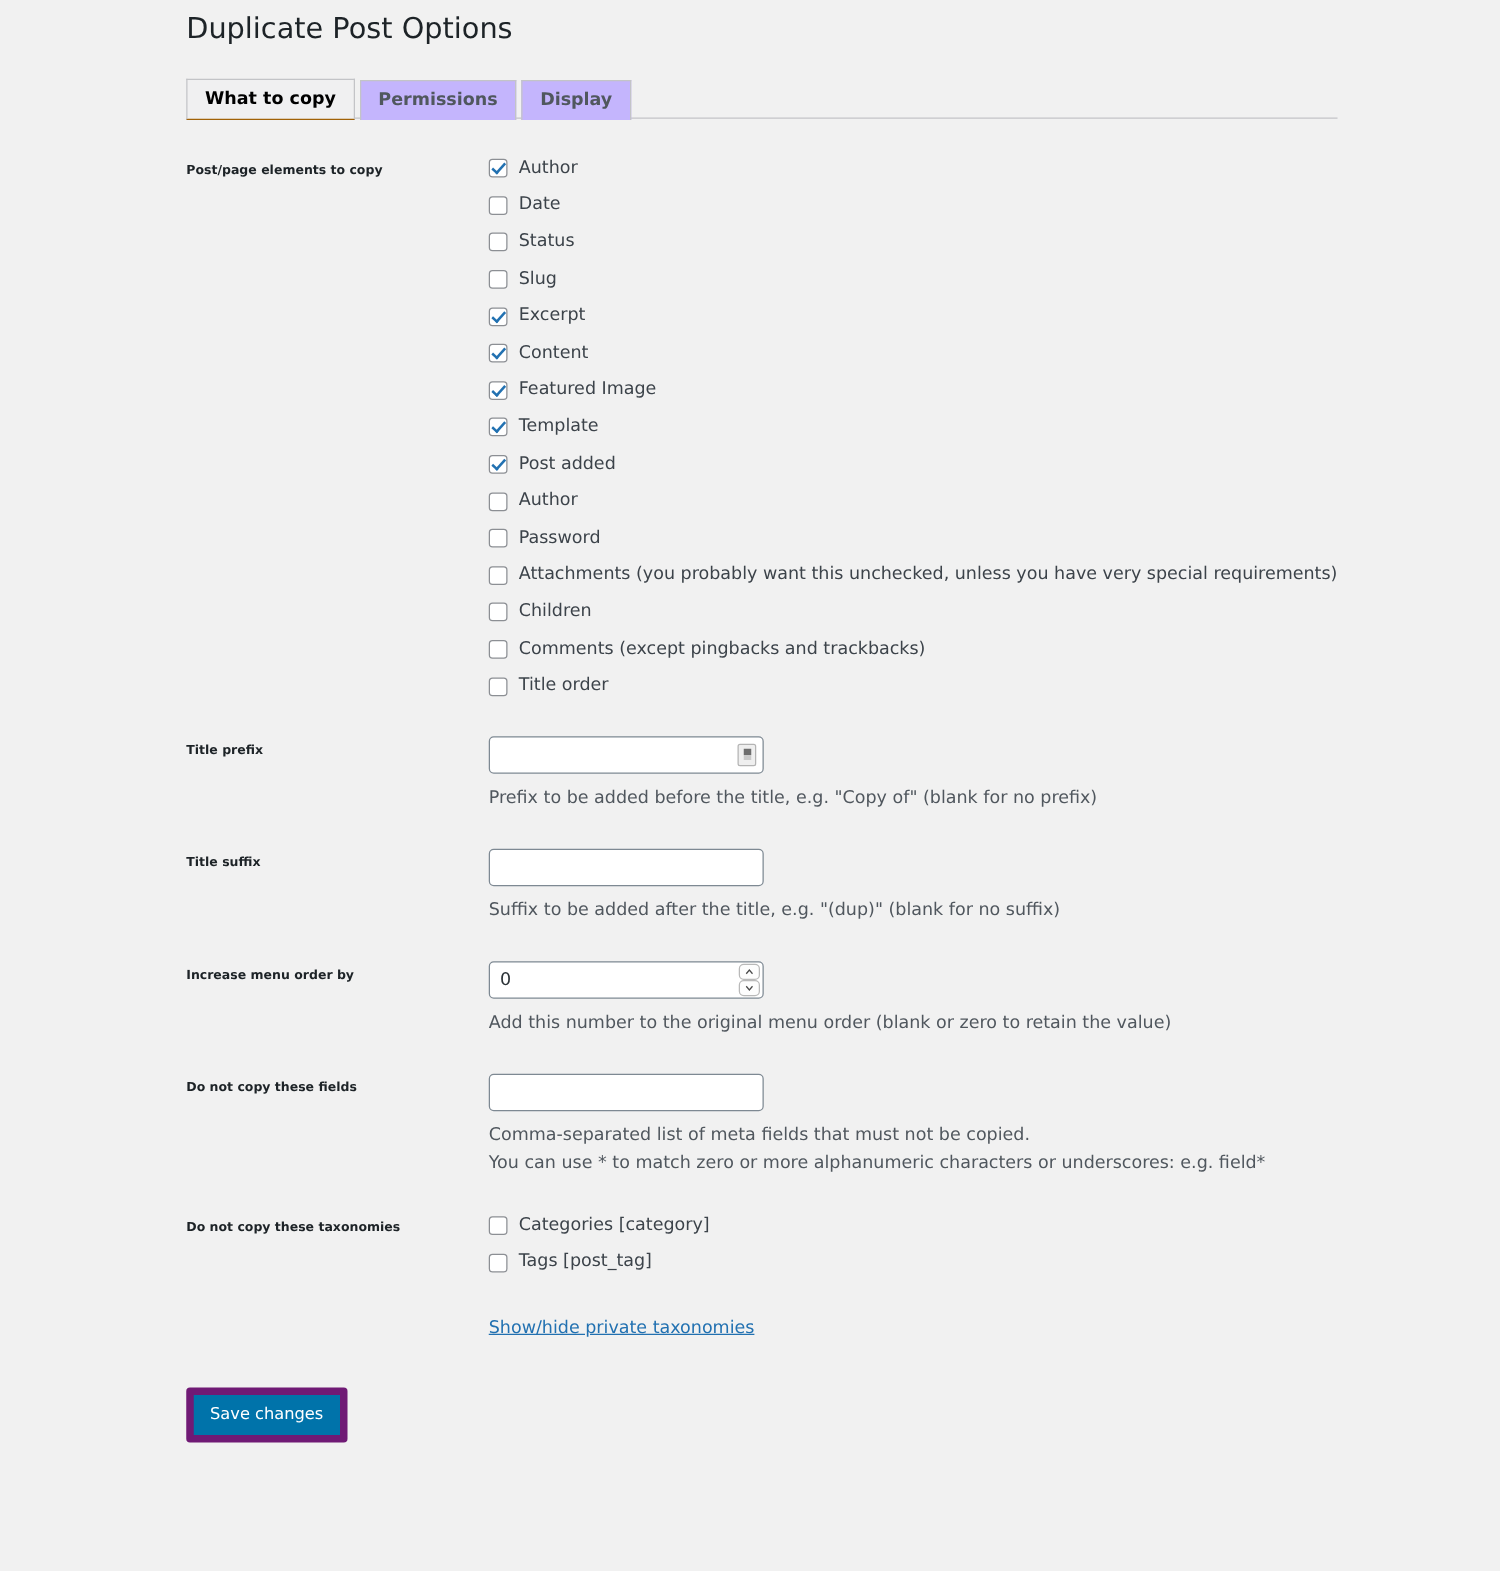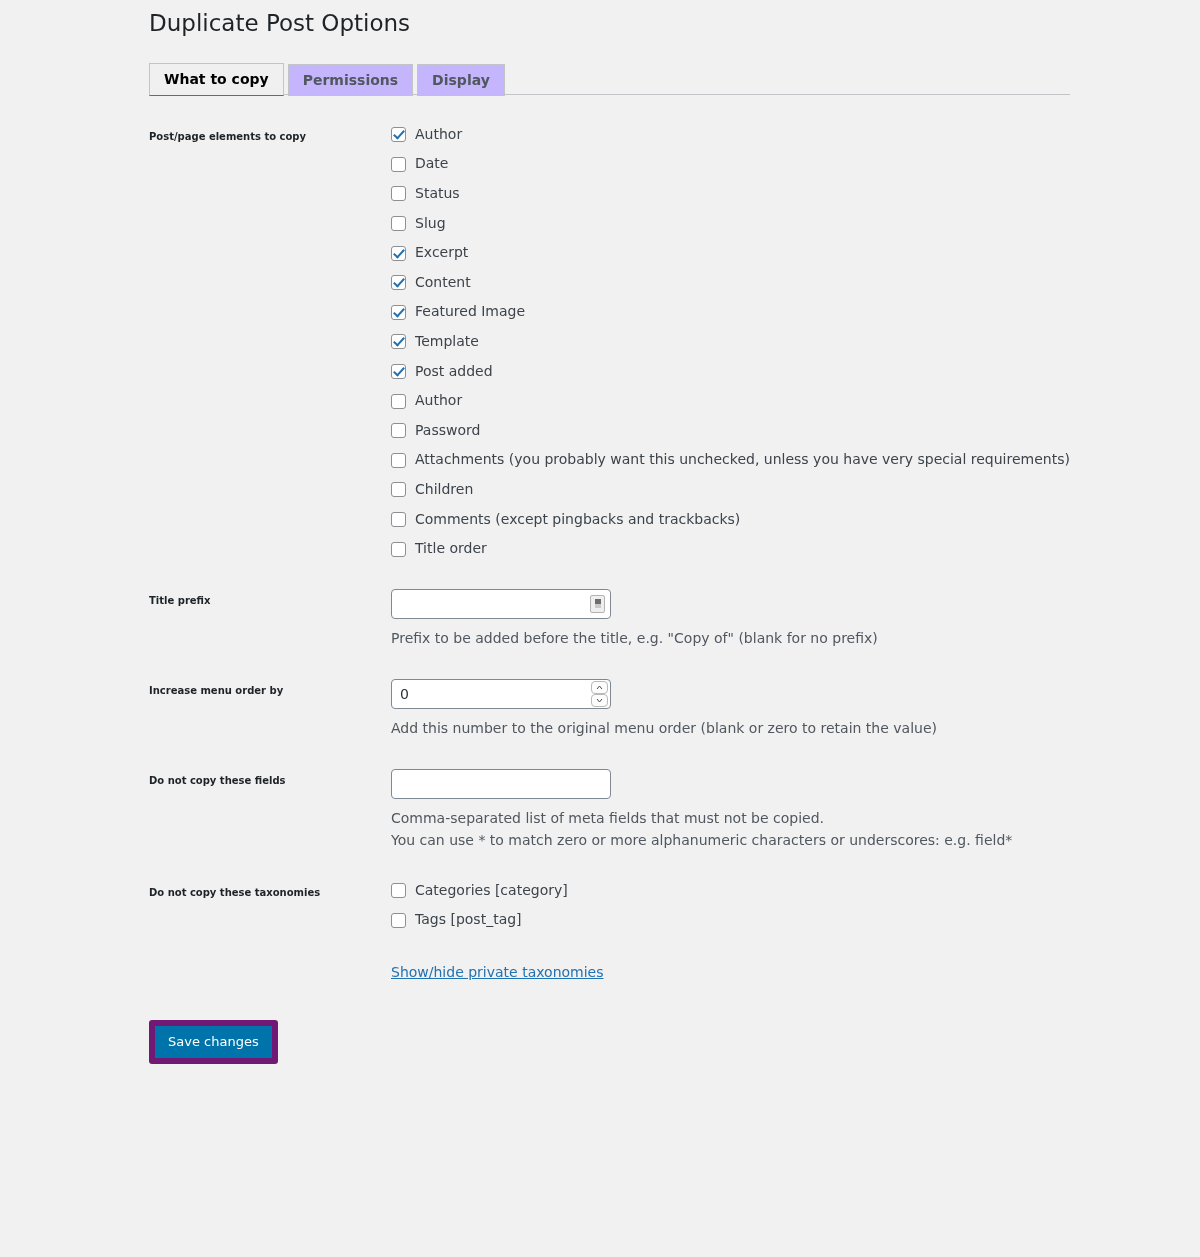--- a/index.html
+++ b/index.html
@@ -313,20 +313,29 @@
           <div class="input-shell">
             <input class="text-input" type="text" value="" style="">
             <span class="autofill-icon">
                 <i></i>
               </span>
           </div>
           <p class="description">Prefix to be added before the title, e.g. "Copy of" (blank for no prefix)</p>
         </td>
       </tr>
 
+      <tr>
+        <th>Title suffix</th>
+        <td>
+          <div class="input-shell">
+            <input class="text-input" type="text" value="" style="">
+          </div>
+          <p class="description">Suffix to be added after the title, e.g. "(dup)" (blank for no suffix)</p>
+        </td>
+      </tr>
 
       <tr>
         <th>Increase menu order by</th>
         <td>
           <div class="num-shell">
             <input class="text-input" type="text" value="0" style="">
             <span class="spinner">
               <span class="spin-btn">
                 <svg width="7" height="5" viewBox="0 0 7 5">
                     <path d="M1 4 L3.5 1 L6 4" fill="none" stroke="#4a4a4a" stroke-width="1"></path>

